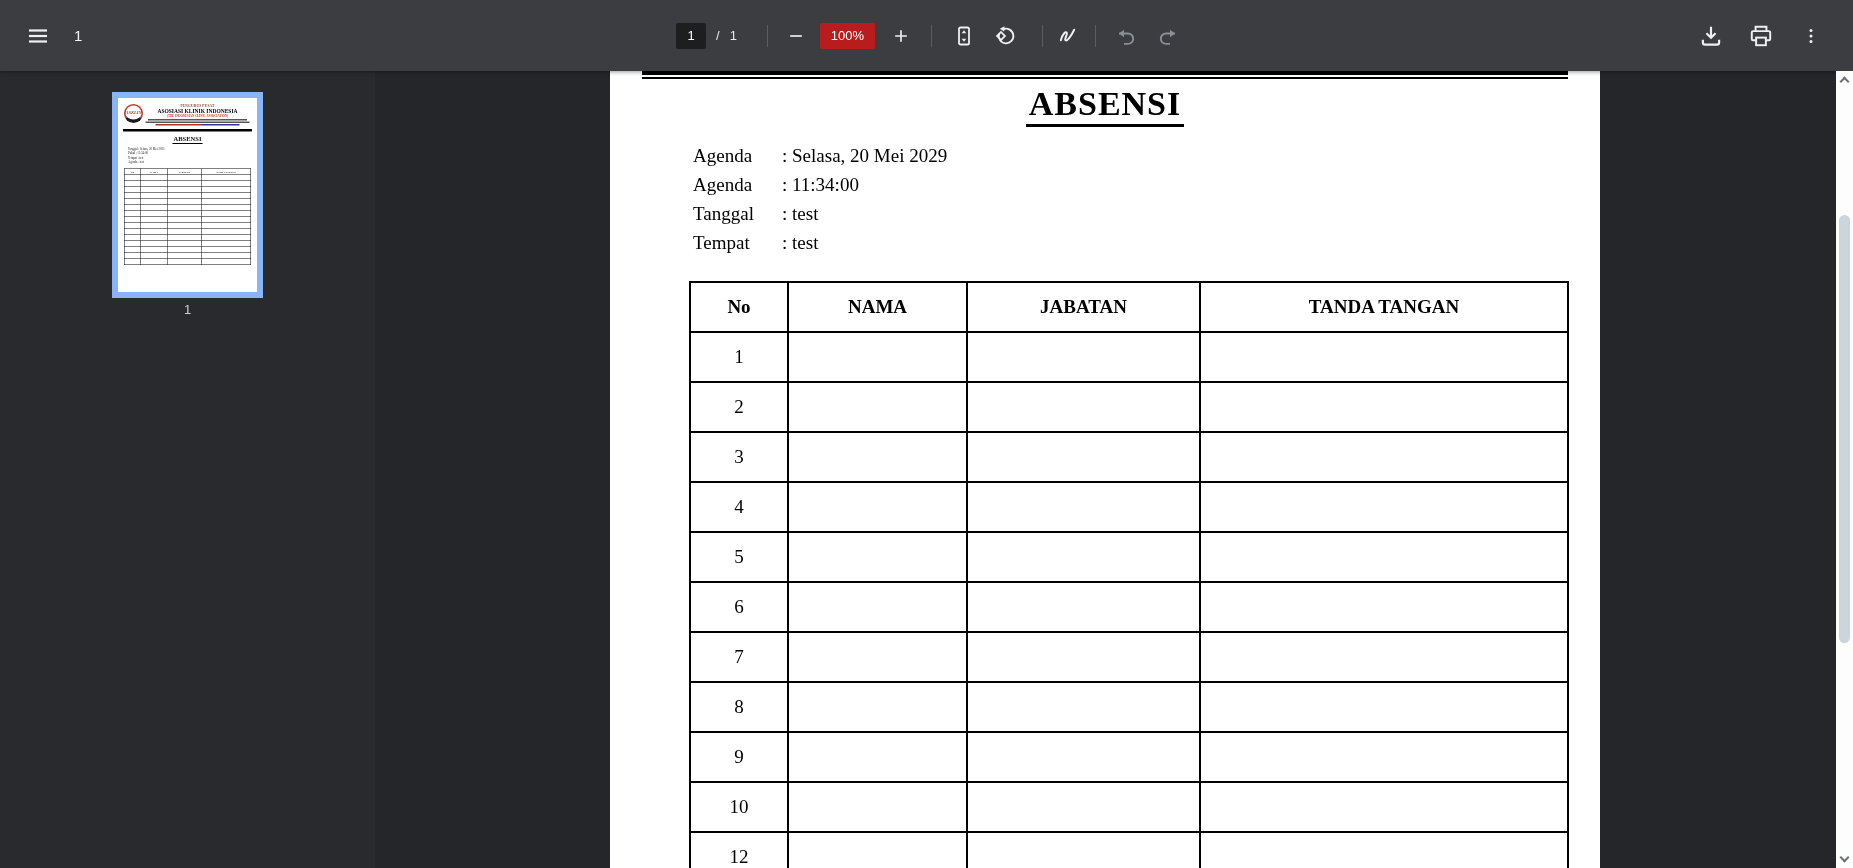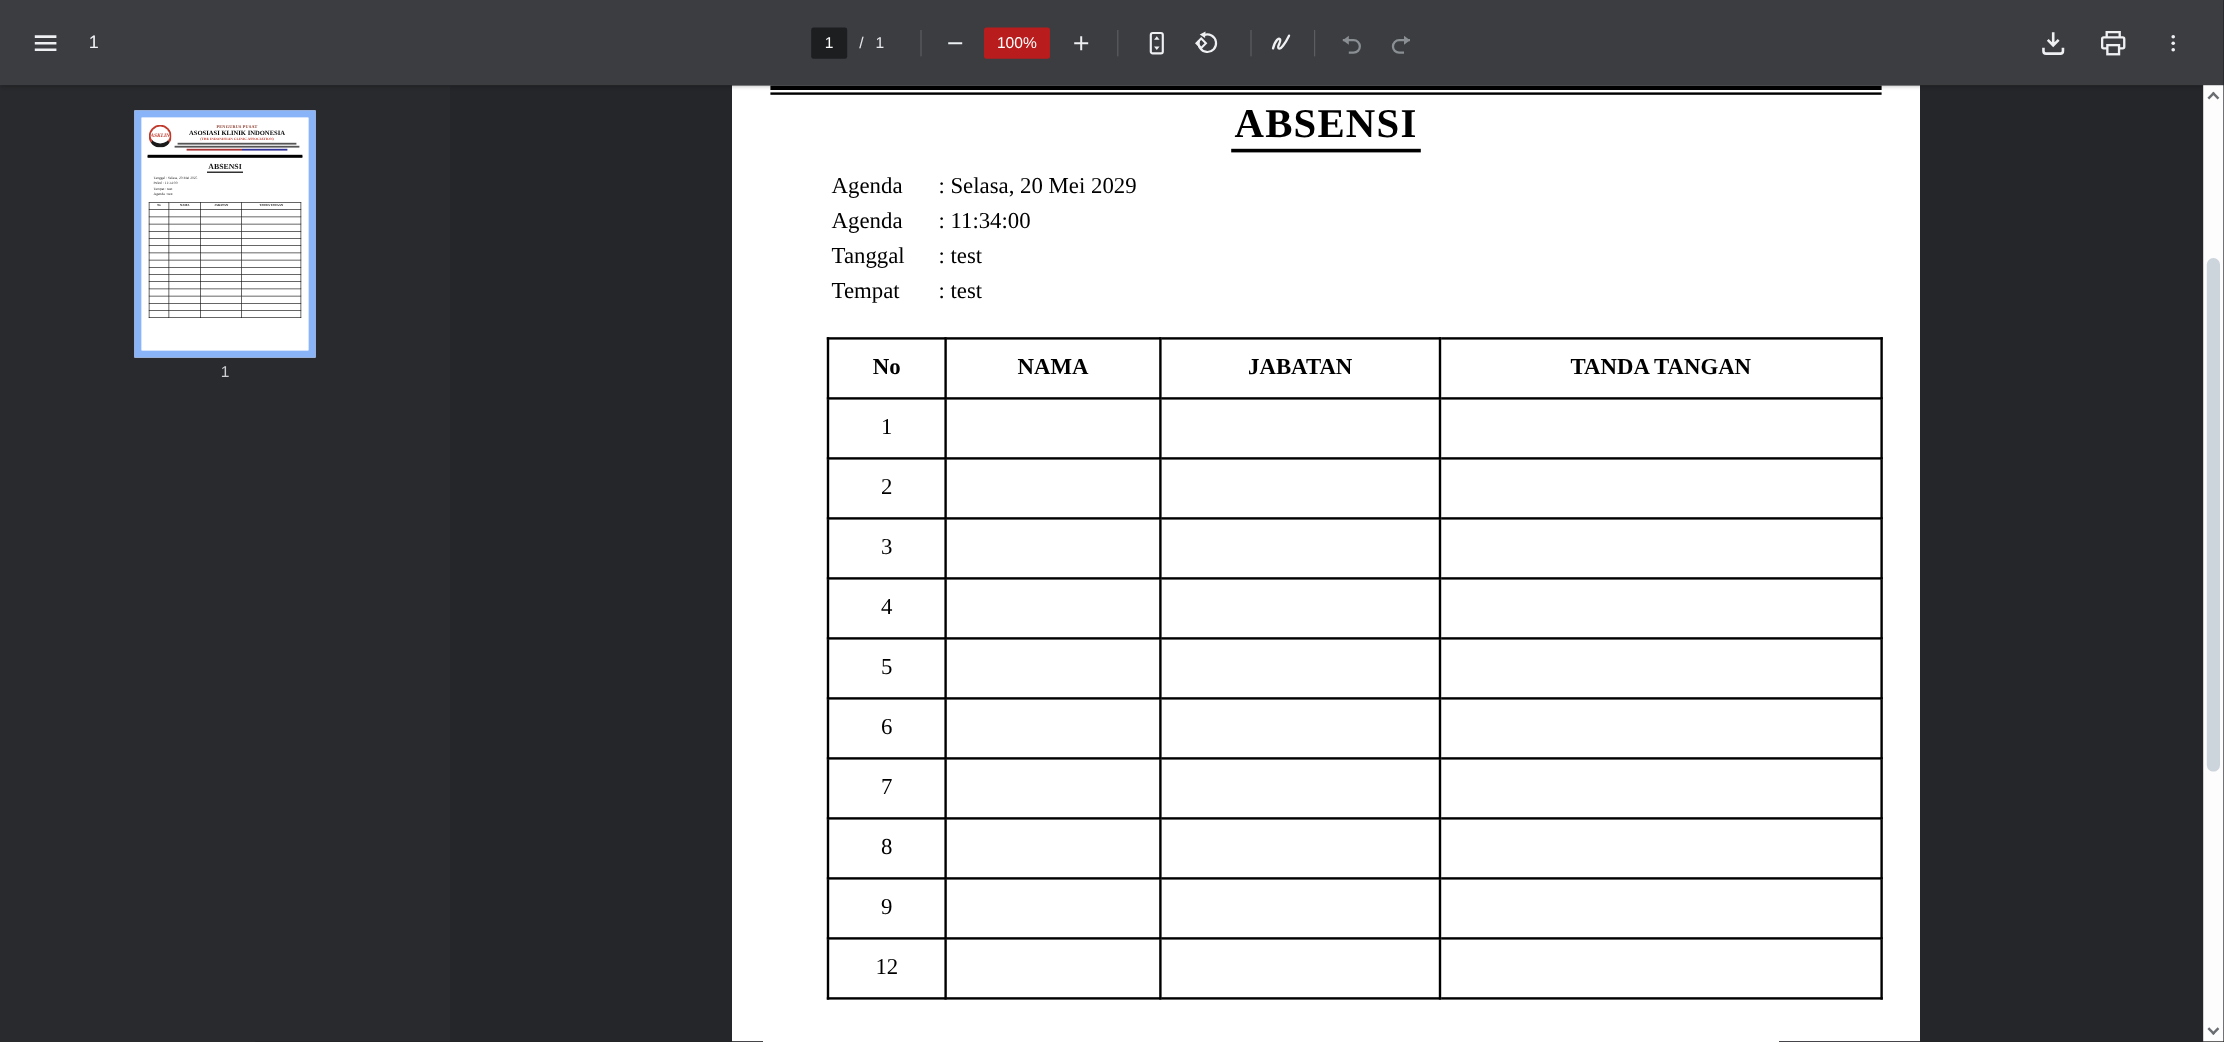--- a/index.html
+++ b/index.html
@@ -420,20 +420,26 @@
               <td></td>
               <td></td>
             </tr>
             <tr>
               <td>9</td>
               <td></td>
               <td></td>
               <td></td>
             </tr>
             <tr>
+              <td>10</td>
+              <td></td>
+              <td></td>
+              <td></td>
+            </tr>
+            <tr>
               <td>12</td>
               <td></td>
               <td></td>
               <td></td>
             </tr>
           </tbody>
       </table>
     </div>
   </div>
 

